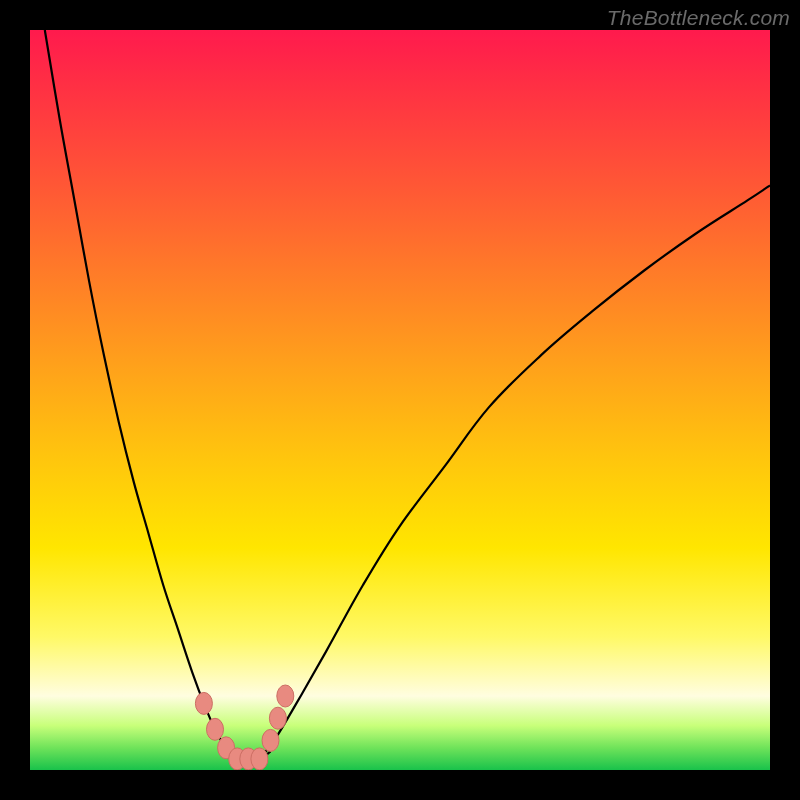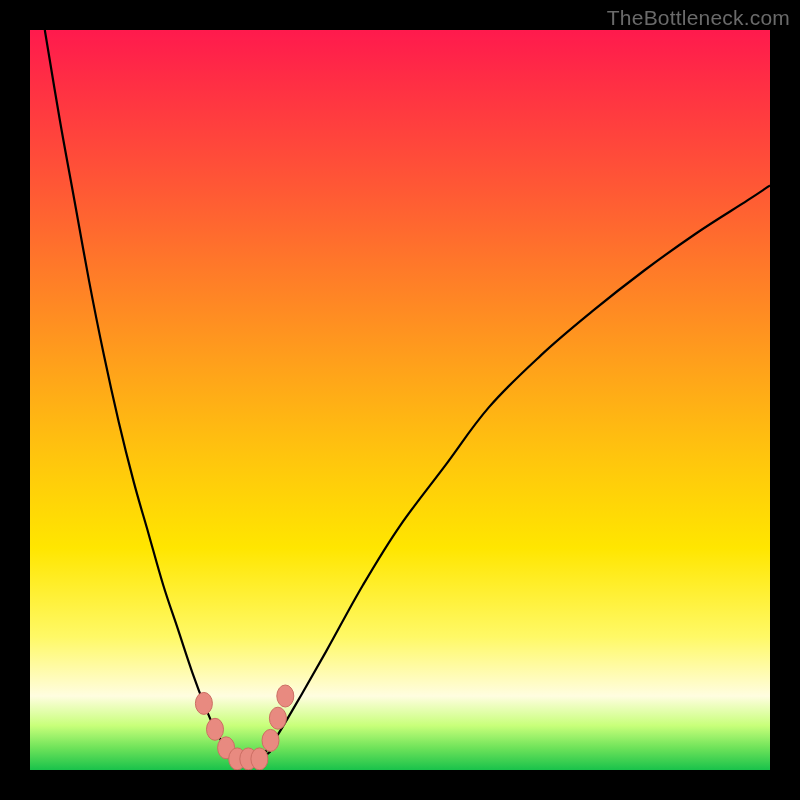--- a/index.html
+++ b/index.html
@@ -51,20 +51,21 @@
     stroke-width: 1;
   }
   .watermark {
     position: absolute;
     top: 6px;
     right: 10px;
     color: #6a6a6a;
     font-size: 21px;
     letter-spacing: 0.2px;
     user-select: none;
+    font-style: italic;
   }
 </style>
 </head>
 <body>
 
 <div class="frame">
 
   <div class="plot">
     <svg viewBox="0 0 740 740" width="740" height="740" preserveAspectRatio="none">
       <g>

